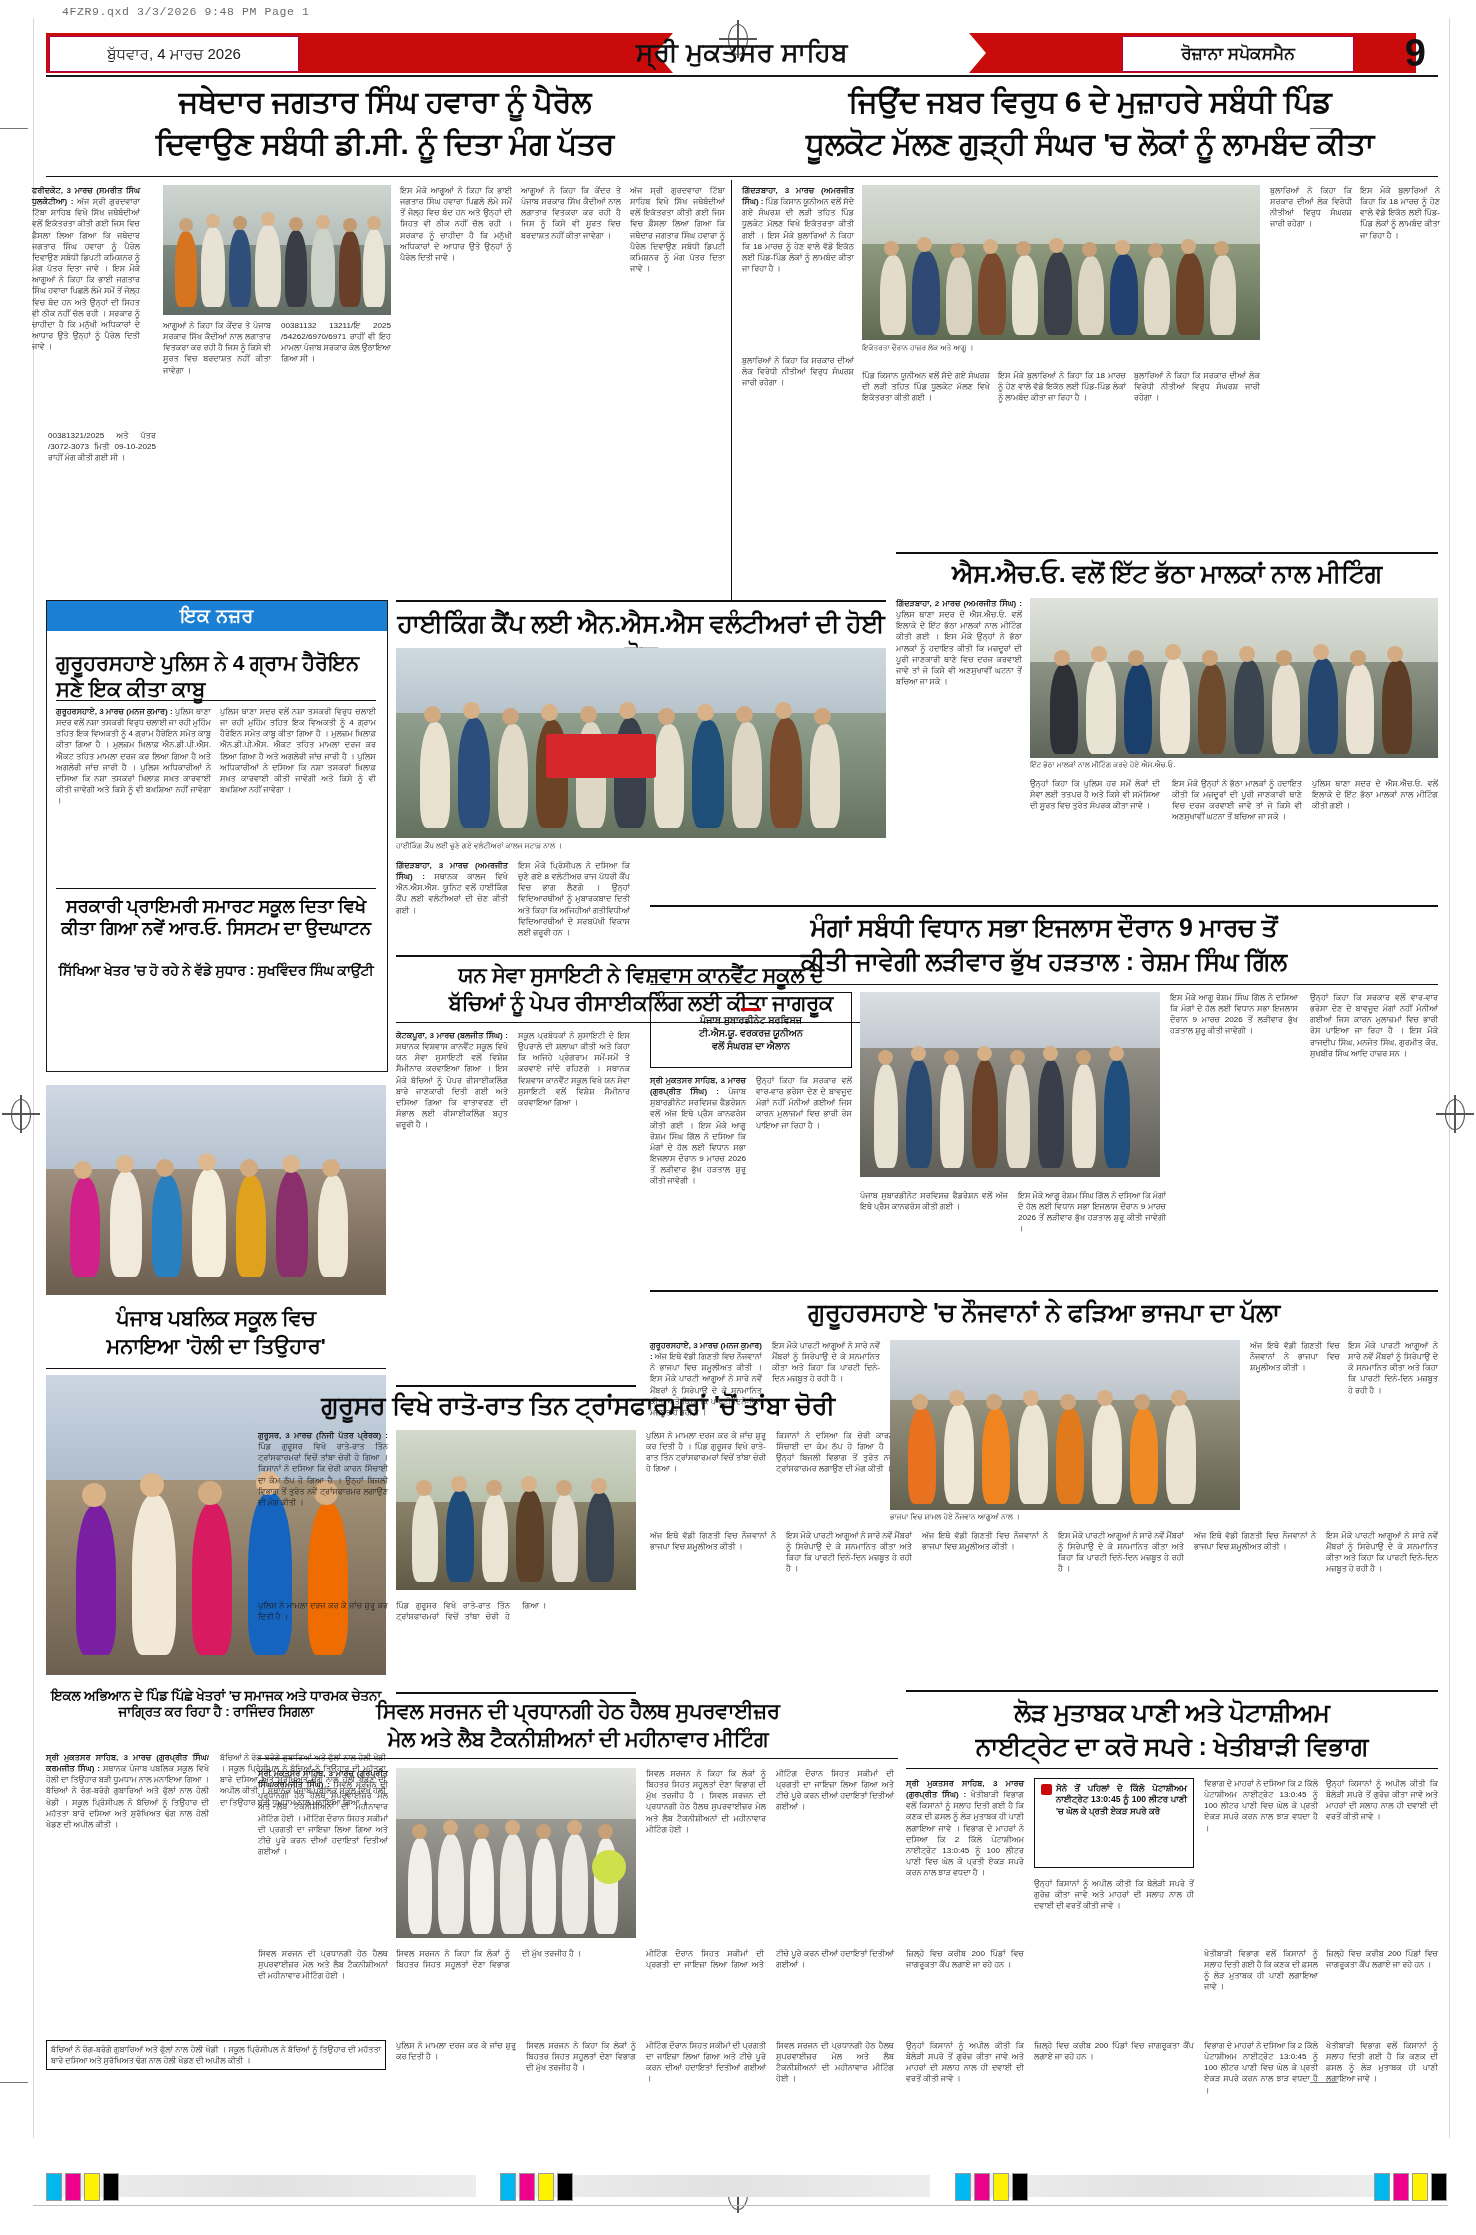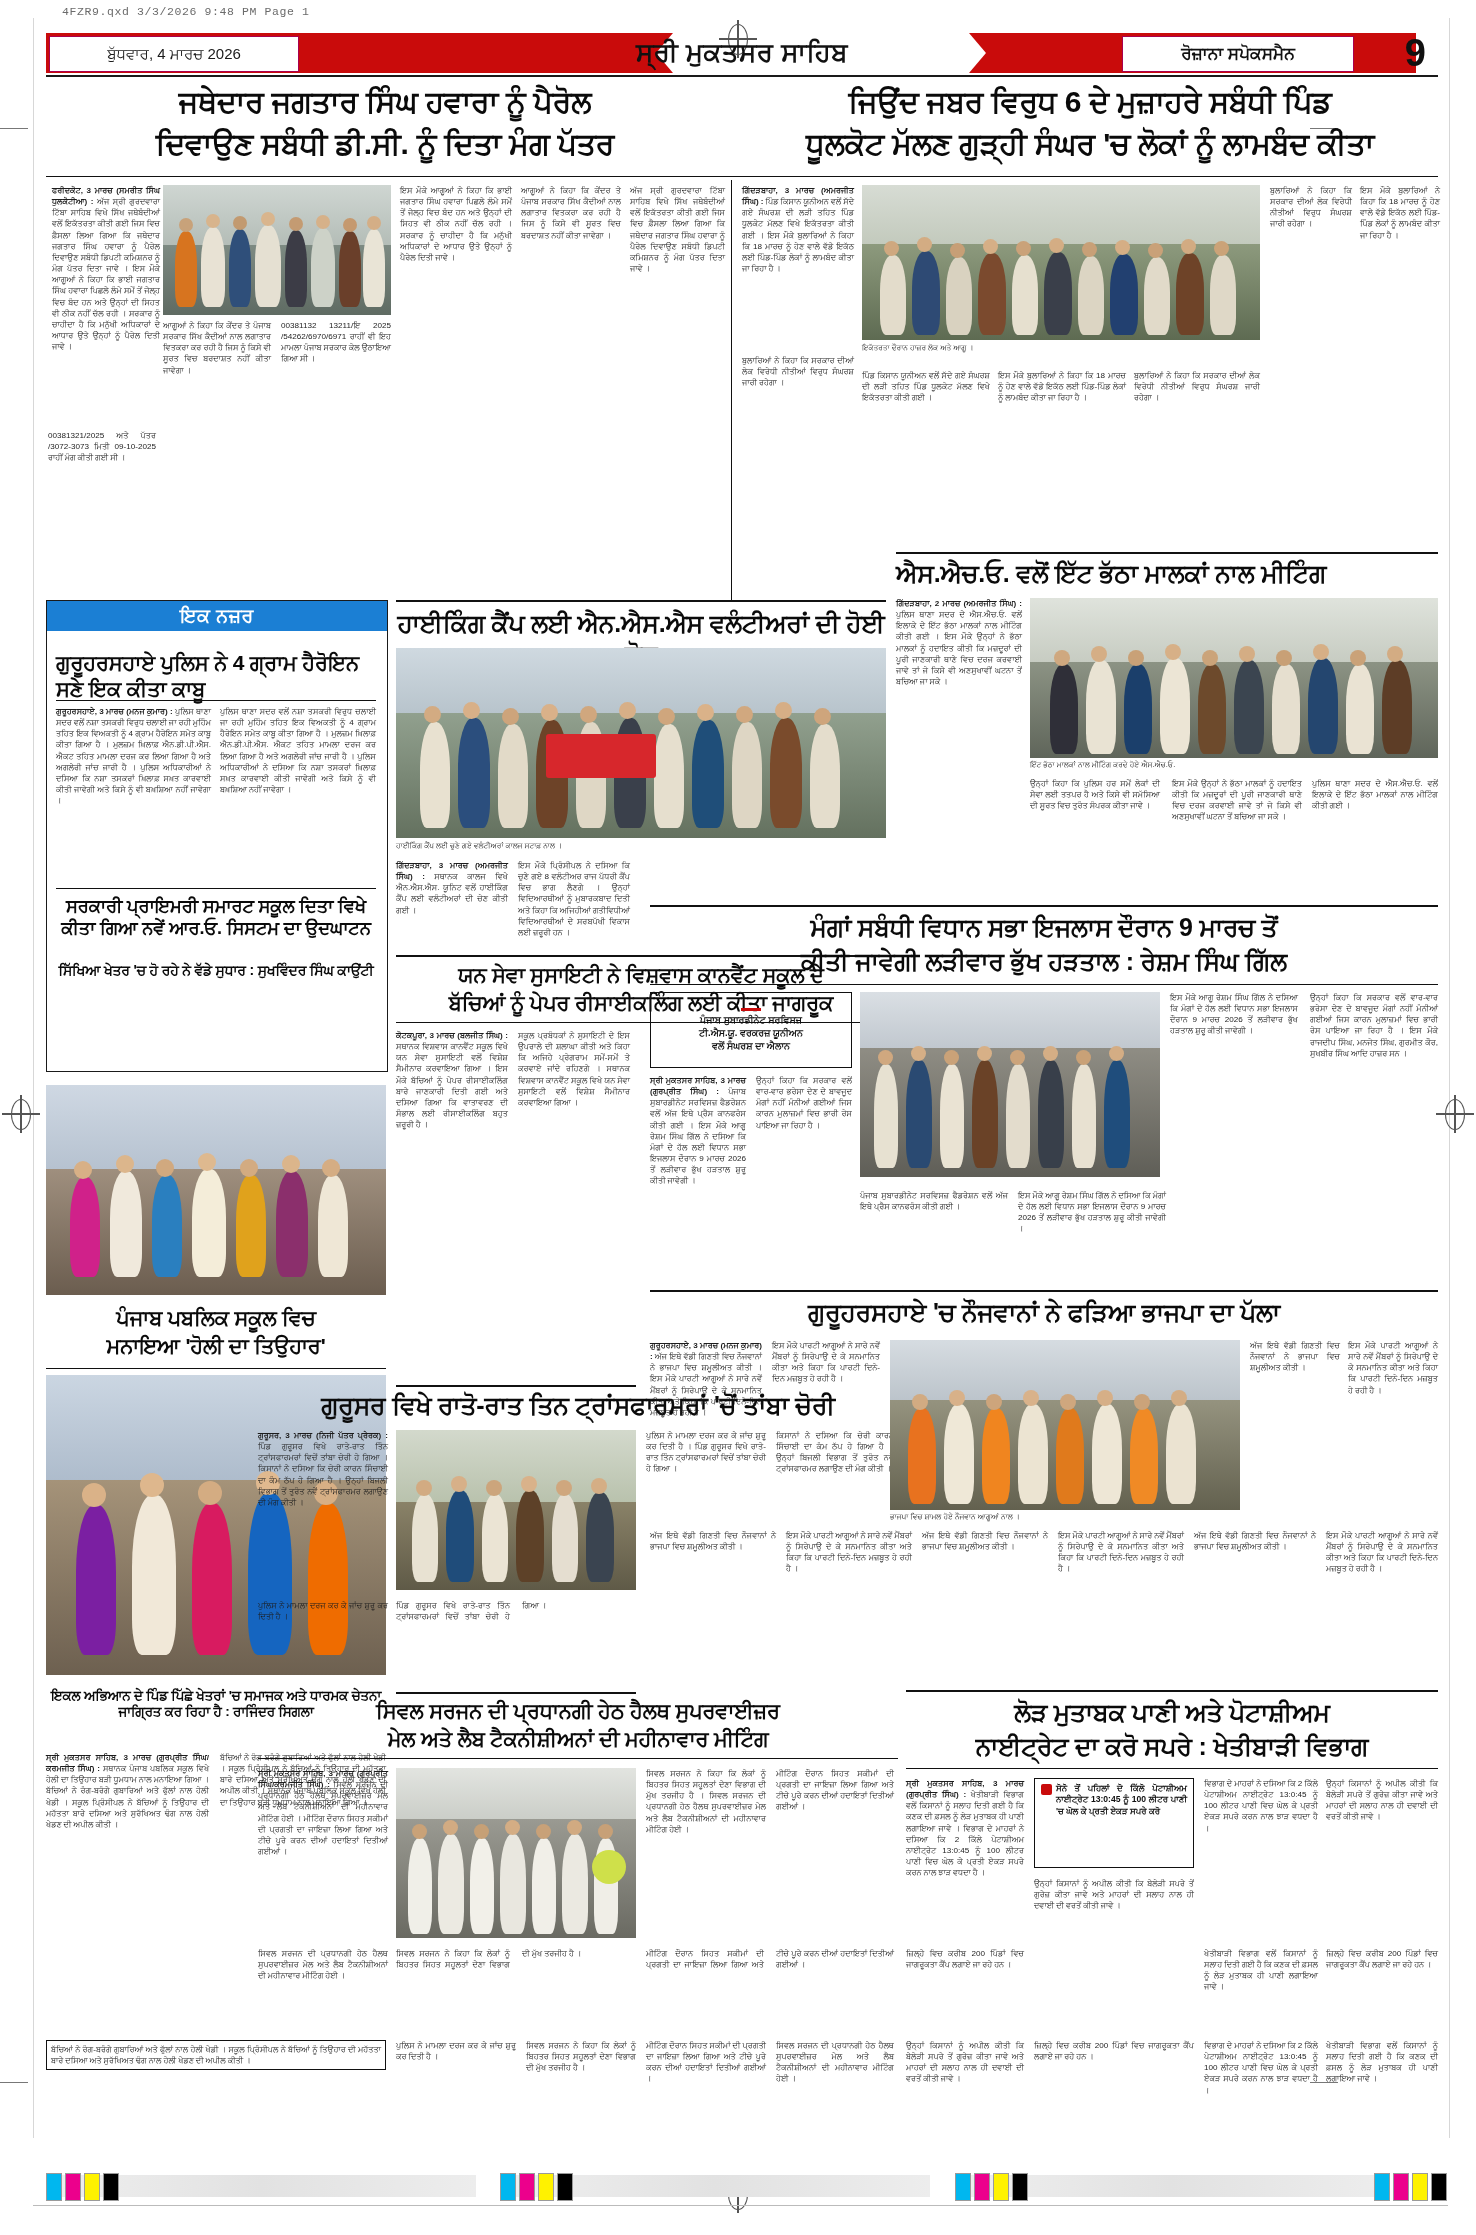--- a/index.html
+++ b/index.html
@@ -114,21 +114,21 @@
 
   <div class="hl hl-xl" style="position:absolute;left:50px;top:84px;width:670px;text-align:center;">ਜਥੇਦਾਰ ਜਗਤਾਰ ਸਿੰਘ ਹਵਾਰਾ ਨੂੰ ਪੈਰੋਲ</div>
   <div class="hl hl-xl" style="position:absolute;left:50px;top:126px;width:670px;text-align:center;">ਦਿਵਾਉਣ ਸਬੰਧੀ ਡੀ.ਸੀ. ਨੂੰ ਦਿਤਾ ਮੰਗ ਪੱਤਰ</div>
 
   <div class="hl hl-xl" style="position:absolute;left:742px;top:84px;width:696px;text-align:center;">ਜਿਉਂਦ ਜਬਰ ਵਿਰੁਧ 6 ਦੇ ਮੁਜ਼ਾਹਰੇ ਸਬੰਧੀ ਪਿੰਡ</div>
   <div class="hl hl-xl" style="position:absolute;left:742px;top:126px;width:696px;text-align:center;">ਧੂਲਕੋਟ ਮੱਲਣ ਗੁੜ੍ਹੀ ਸੰਘਰ 'ਚ ਲੋਕਾਂ ਨੂੰ ਲਾਮਬੰਦ ਕੀਤਾ</div>
 
   <div class="hr-thin" style="left:46px;top:176px;width:1392px;"></div>
   <div class="vr" style="left:731px;top:180px;height:420px;"></div>
 
-  <div class="col" style="left:52px;top:185px;width:108px;">
+  <div class="col" style="left:32px;top:185px;width:108px;">
     <b>ਫਰੀਦਕੋਟ, 3 ਮਾਰਚ (ਸਮਰੀਤ ਸਿੰਘ ਧੁਲਕੋਟੀਆ) :</b>
     <span>ਅੱਜ ਸ੍ਰੀ ਗੁਰਦਵਾਰਾ ਟਿੱਬਾ ਸਾਹਿਬ ਵਿਖੇ ਸਿੱਖ ਜਥੇਬੰਦੀਆਂ ਵਲੋਂ ਇਕੱਤਰਤਾ ਕੀਤੀ ਗਈ ਜਿਸ ਵਿਚ ਫ਼ੈਸਲਾ ਲਿਆ ਗਿਆ ਕਿ ਜਥੇਦਾਰ ਜਗਤਾਰ ਸਿੰਘ ਹਵਾਰਾ ਨੂੰ ਪੈਰੋਲ ਦਿਵਾਉਣ ਸਬੰਧੀ ਡਿਪਟੀ ਕਮਿਸ਼ਨਰ ਨੂੰ ਮੰਗ ਪੱਤਰ ਦਿਤਾ ਜਾਵੇ ।</span>
     <span>ਇਸ ਮੌਕੇ ਆਗੂਆਂ ਨੇ ਕਿਹਾ ਕਿ ਭਾਈ ਜਗਤਾਰ ਸਿੰਘ ਹਵਾਰਾ ਪਿਛਲੇ ਲੰਮੇ ਸਮੇਂ ਤੋਂ ਜੇਲ੍ਹ ਵਿਚ ਬੰਦ ਹਨ ਅਤੇ ਉਨ੍ਹਾਂ ਦੀ ਸਿਹਤ ਵੀ ਠੀਕ ਨਹੀਂ ਚੱਲ ਰਹੀ । ਸਰਕਾਰ ਨੂੰ ਚਾਹੀਦਾ ਹੈ ਕਿ ਮਨੁੱਖੀ ਅਧਿਕਾਰਾਂ ਦੇ ਆਧਾਰ ਉਤੇ ਉਨ੍ਹਾਂ ਨੂੰ ਪੈਰੋਲ ਦਿਤੀ ਜਾਵੇ ।</span>
   </div>
 
   <div class="photo" style="left:163px;top:185px;width:228px;height:130px;background:#9aa6a0;">
     <div class="sky" style="background:linear-gradient(#cfd6d2,#b4bdb7);"></div>
     <div class="gnd" style="background:linear-gradient(#7d8a82,#5f6b63);"></div>
     <div class="ppl" style="left:12px;top:46px;width:22px;height:76px;background:#d7741f;"></div>
     <div class="ppl" style="left:38px;top:42px;width:24px;height:80px;background:#e8e2d4;"></div>
@@ -318,21 +318,21 @@
   <div class="cap" style="left:396px;top:841px;width:490px;">ਹਾਈਕਿੰਗ ਕੈਂਪ ਲਈ ਚੁਣੇ ਗਏ ਵਲੰਟੀਅਰਾਂ ਕਾਲਜ ਸਟਾਫ਼ ਨਾਲ ।</div>
   <div class="col" style="left:396px;top:860px;width:112px;">
     <b>ਗਿੱਦੜਬਾਹਾ, 3 ਮਾਰਚ (ਅਮਰਜੀਤ ਸਿੰਘ) :</b>
     <span>ਸਥਾਨਕ ਕਾਲਜ ਵਿਖੇ ਐਨ.ਐਸ.ਐਸ. ਯੂਨਿਟ ਵਲੋਂ ਹਾਈਕਿੰਗ ਕੈਂਪ ਲਈ ਵਲੰਟੀਅਰਾਂ ਦੀ ਚੋਣ ਕੀਤੀ ਗਈ ।</span>
   </div>
   <div class="col" style="left:518px;top:860px;width:112px;">
     <span>ਇਸ ਮੌਕੇ ਪ੍ਰਿੰਸੀਪਲ ਨੇ ਦਸਿਆ ਕਿ ਚੁਣੇ ਗਏ 8 ਵਲੰਟੀਅਰ ਰਾਜ ਪੱਧਰੀ ਕੈਂਪ ਵਿਚ ਭਾਗ ਲੈਣਗੇ । ਉਨ੍ਹਾਂ ਵਿਦਿਆਰਥੀਆਂ ਨੂੰ ਮੁਬਾਰਕਬਾਦ ਦਿਤੀ ਅਤੇ ਕਿਹਾ ਕਿ ਅਜਿਹੀਆਂ ਗਤੀਵਿਧੀਆਂ ਵਿਦਿਆਰਥੀਆਂ ਦੇ ਸਰਬਪੱਖੀ ਵਿਕਾਸ ਲਈ ਜ਼ਰੂਰੀ ਹਨ ।</span>
   </div>
 
   <div class="hr-thick" style="left:896px;top:552px;width:542px;"></div>
-  <div class="hl hl-lg" style="position:absolute;left:896px;top:558px;width:542px;">ਐਸ.ਐਚ.ਓ. ਵਲੋਂ ਇੱਟ ਭੱਠਾ ਮਾਲਕਾਂ ਨਾਲ ਮੀਟਿੰਗ</div>
+  <div class="hl hl-lg" style="position:absolute;left:896px;top:558px;width:542px;text-align:center;">ਐਸ.ਐਚ.ਓ. ਵਲੋਂ ਇੱਟ ਭੱਠਾ ਮਾਲਕਾਂ ਨਾਲ ਮੀਟਿੰਗ</div>
   <div class="photo" style="left:1030px;top:598px;width:408px;height:160px;">
     <div class="sky" style="background:linear-gradient(#dfe3dc,#c7ccc2);height:40%;"></div>
     <div class="gnd" style="background:linear-gradient(#8c9384,#5f655a);height:60%;"></div>
     <div class="ppl" style="left:20px;top:66px;width:28px;height:90px;background:#2f2f38;"></div>
     <div class="ppl" style="left:56px;top:62px;width:30px;height:94px;background:#e9e3d3;"></div>
     <div class="ppl" style="left:94px;top:66px;width:28px;height:90px;background:#1b3f6b;"></div>
     <div class="ppl" style="left:130px;top:60px;width:30px;height:96px;background:#ece5d5;"></div>
     <div class="ppl" style="left:168px;top:66px;width:28px;height:90px;background:#6d4a2c;"></div>
     <div class="ppl" style="left:204px;top:62px;width:30px;height:94px;background:#3b4550;"></div>
     <div class="ppl" style="left:242px;top:66px;width:28px;height:90px;background:#e6dfcf;"></div>

